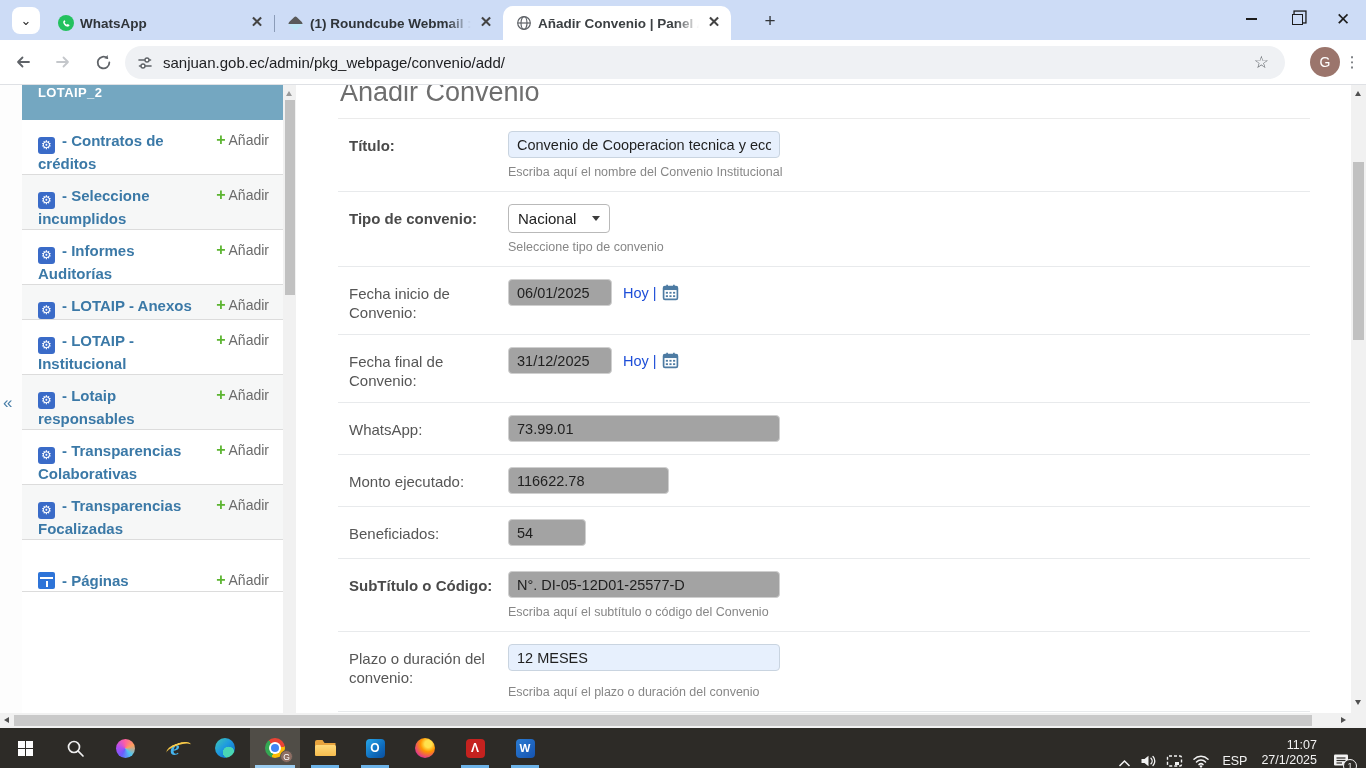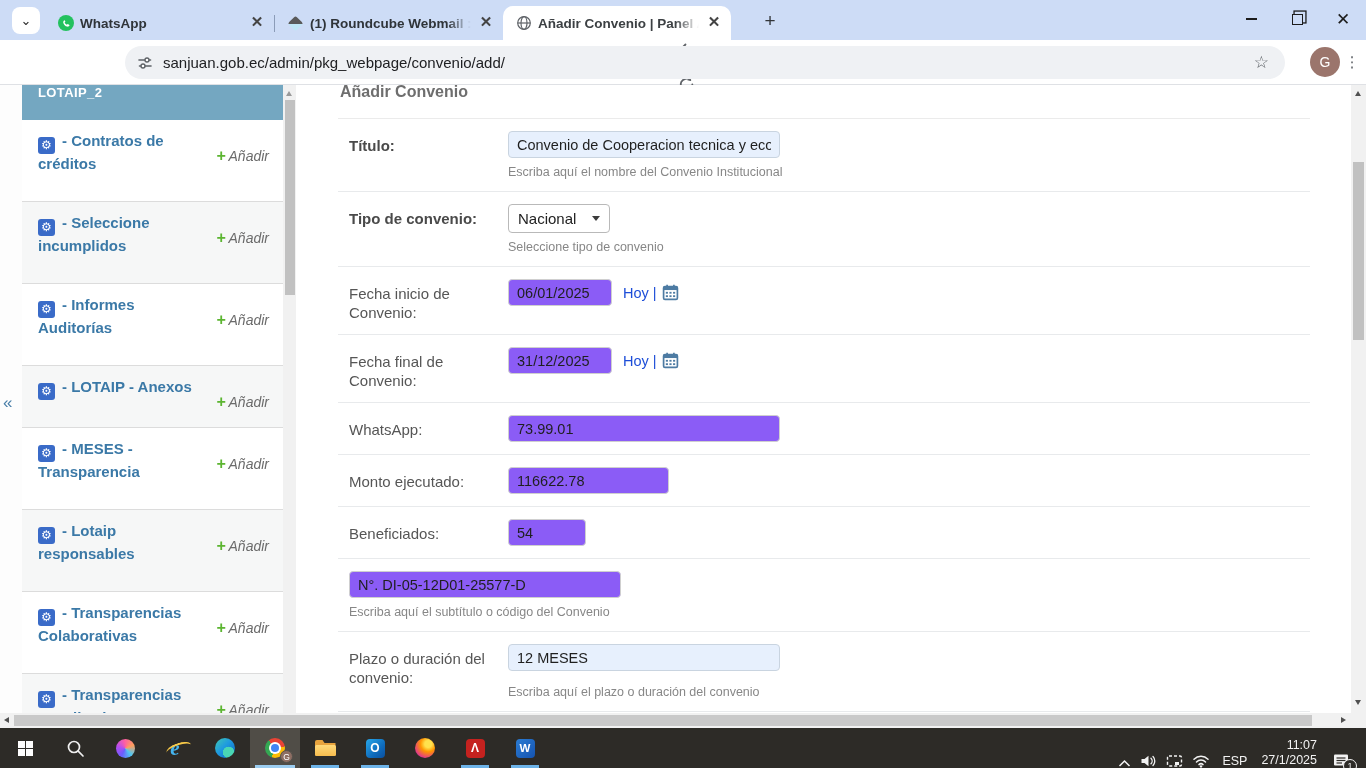--- a/index.html
+++ b/index.html
@@ -33,71 +33,71 @@
   
   .favicon { width:17px; height:17px; flex:0 0 auto; display:inline-flex; align-items:center; justify-content:center; }
   .icon-whatsapp { width:16px; height:16px; border-radius:50%; background:#23c15e; color:#fff; }
   .icon-roundcube { position:relative; }
   .icon-roundcube::after { content:""; width:11px; height:11px; border-radius:2px;
     transform:rotate(45deg); background:linear-gradient(135deg,#5a5a5a 0 55%, #bfe6f5 55%); display:block; }
   .icon-globe svg { display:block; }
 
   
   .toolbar { position:absolute; left:0; top:40px; width:1366px; height:45px; background:#fff;
-    border-bottom:1px solid #dfe1e5; display:flex; align-items:center;flex-direction:column; }
+    border-bottom:1px solid #dfe1e5; display:flex; align-items:center; }
   .navbtn { width:34px; height:34px; display:flex; align-items:center; justify-content:center; margin-left:6px; }
   .omnibox { position:absolute; left:125px; top:6px; width:1160px; height:33px; background:#eff1f4;
     border-radius:17px; display:flex; align-items:center; padding:0 12px; }
   .siteinfo { margin-right:10px; display:flex; }
   .url { font-size:15px; color:#202124; flex:1; }
   .star { font-size:17px; color:#5f6368; margin-right:4px; }
   .avatar { position:absolute; right:26px; top:7px; width:30px; height:30px; border-radius:50%;
     background:#9b756c; color:#fff; font-size:14px; display:flex; align-items:center; justify-content:center; }
   .kebab { position:absolute; right:4px; top:7px; width:20px; height:30px; color:#5f6368;
     font-size:15px; display:flex; align-items:center; justify-content:center; letter-spacing:0; }
 
   
   .page { position:absolute; left:0; top:85px; width:1366px; height:628px; background:#fff; overflow:hidden; }
   .gutter { position:absolute; left:0; top:0; width:22px; height:628px; background:#fdfdfd; }
   .collapse { position:absolute; left:3px; top:308px; color:#4a7fa9; font-size:17px; }
 
   .sidebar { position:absolute; left:22px; top:0; width:261px; height:628px; background:#fff; overflow:hidden; }
   .sb-header { height:35px; background:#74a7c1; color:#fff; font-size:13px; font-weight:bold;
     display:flex; align-items:flex-start; padding-left:16px; letter-spacing:.4px; }
-  .sb-item { position:relative; padding:11px 14px 27px 16px; border-bottom:1px solid #dcdcdc;
+  .sb-item { position:relative; padding:11px 14px 0 16px; border-bottom:1px solid #dcdcdc;
     font-size:15px; line-height:20px; background:#fff; padding-right:84px; }
   .sb-item.alt { background:#f6f7f7; }
   .sb-icon { display:inline-block; vertical-align:-3px; margin-right:7px; }
   .icon-gear { width:17px; height:17px; background:#3a6bc8; border-radius:3px; color:#fff;
     font-size:12px; line-height:17px; text-align:center; }
   .icon-gear::after { content:"⚙"; }
   .icon-pages { width:17px; height:17px; border-radius:2px; background-color:#2e74d8;
     background-image:linear-gradient(#fff,#fff),linear-gradient(#fff,#fff);
     background-size:13px 2px,2px 6px; background-position:2px 5px,7.5px 9px; background-repeat:no-repeat; }
   .sb-label { color:#3b79a7; font-weight:bold; }
-  .sb-add { position:absolute; right:14px; top:26px; font-size:14px; color:#6b6b6b; white-space:nowrap;font-style:italic; }
+  .sb-add { position:absolute; right:14px; top:10px; font-size:14px; color:#6b6b6b; white-space:nowrap; }
   .sb-add .plus { color:#5cb531; font-weight:bold; font-size:16px; margin-right:3px; }
   .sb-gap { height:20px; background:#fff; }
 
   .sb-scroll { position:absolute; left:283px; top:0; width:13px; height:628px; background:#f1f1f1; }
   .sb-scroll .arr-up { position:absolute; left:3px; top:6px; width:0; height:0;
     border-left:3.5px solid transparent; border-right:3.5px solid transparent; border-bottom:5px solid #9a9a9a; }
   .sb-scroll .thumb { position:absolute; left:1.5px; top:15px; width:10px; height:195px; background:#c1c1c1; }
 
   
   .main { position:absolute; left:296px; top:0; width:1055px; height:628px; background:#fff; overflow:hidden; }
-  .page-title { margin:-6px 0 0 44px; font-size:16px; line-height:26px; color:#6e6e6e; font-weight:bold;
+  .page-title { margin:-6px 0 0 44px; font-size:27px; line-height:26px; color:#6e6e6e; font-weight:normal;
     padding-bottom:13px; }
   .title-divider { margin-left:42px; width:972px; height:1px; background:#ebebeb; }
   .frow { display:flex; margin:0 41px 0 42px; padding:12px 0 12px 11px; border-bottom:1px solid #e8eaec; }
   .flabel { width:159px; flex:0 0 auto; font-size:15px; color:#565656; padding-top:5px; line-height:19px; }
   .flabel.bold { font-weight:bold; color:#4a4a4a; }
   .fctl-wrap { flex:1; }
   .fline { display:flex; align-items:center; }
-  .finput { height:27px; border:1px solid #cfcfcf; border-radius:4px; background:#8b5cf6; padding:0 8px;
+  .finput { height:27px; border:1px solid #cfcfcf; border-radius:4px; background:#a3a3a3; padding:0 8px;
     font-size:14.5px; color:#1f1f1f; font-family:"Liberation Sans",sans-serif; outline:none; }
   .finput.autofill { background:#e7f0fd; border-color:#c9d4e0; }
   .helper { margin-top:7px; font-size:12.5px; color:#878787; }
   .selectbox { display:inline-flex; align-items:center; height:29px; border:1px solid #b9b9b9;
     border-radius:4px; padding:0 9px; font-size:15px; color:#222; background:#fff; width:102px; }
   .selectbox .sel-val { flex:1; }
   .sel-chev { width:0; height:0; border-left:4.5px solid transparent; border-right:4.5px solid transparent;
     border-top:5.5px solid #3c3c3c; margin-left:6px; }
   .hoy { margin-left:11px; font-size:14.5px; color:#1d4ed8; white-space:nowrap; }
   .calicon { margin-left:5px; display:inline-flex; color:#4d7ba3; }
@@ -270,21 +270,21 @@
   </div>
 
   <div class="sidebar" id="sidebar">
       <div class="sb-header">
         <span class="sb-htxt">LOTAIP_2</span>
       </div>
       <div class="sb-item"><span class="sb-icon icon-gear"></span><span class="sb-label">- Contratos de créditos</span><span class="sb-add"><span class="plus">+</span>Añadir</span></div>
       <div class="sb-item alt"><span class="sb-icon icon-gear"></span><span class="sb-label">- Seleccione incumplidos</span><span class="sb-add"><span class="plus">+</span>Añadir</span></div>
       <div class="sb-item"><span class="sb-icon icon-gear"></span><span class="sb-label">- Informes Auditorías</span><span class="sb-add"><span class="plus">+</span>Añadir</span></div>
       <div class="sb-item alt"><span class="sb-icon icon-gear"></span><span class="sb-label">- LOTAIP - Anexos</span><span class="sb-add"><span class="plus">+</span>Añadir</span></div>
-      <div class="sb-item"><span class="sb-icon icon-gear"></span><span class="sb-label">- MESES - Transparencia</span><span class="sb-add"><span class="plus">+</span>Añadir</span></div>
+      <div class="sb-item"><span class="sb-icon icon-gear"></span><span class="sb-label">- LOTAIP - Institucional</span><span class="sb-add"><span class="plus">+</span>Añadir</span></div>
       <div class="sb-item alt"><span class="sb-icon icon-gear"></span><span class="sb-label">- Lotaip responsables</span><span class="sb-add"><span class="plus">+</span>Añadir</span></div>
       <div class="sb-item"><span class="sb-icon icon-gear"></span><span class="sb-label">- Transparencias Colaborativas</span><span class="sb-add"><span class="plus">+</span>Añadir</span></div>
       <div class="sb-item alt"><span class="sb-icon icon-gear"></span><span class="sb-label">- Transparencias Focalizadas</span><span class="sb-add"><span class="plus">+</span>Añadir</span></div>
       <div class="sb-gap"></div>
       <div class="sb-item"><span class="sb-icon icon-pages"></span><span class="sb-label">- Páginas</span><span class="sb-add"><span class="plus">+</span>Añadir</span></div>
     </div>
 
   <div class="sb-scroll">
     <div class="arr-up"></div>
     <div class="thumb"></div>
@@ -383,20 +383,21 @@
         </div>
         <div class="frow" data-field="beneficiados">
           <div class="flabel">Beneficiados:</div>
           <div class="fctl-wrap">
             <div class="fline">
               <input class="finput" readonly="" value="54" style="">
             </div>
           </div>
         </div>
         <div class="frow" data-field="subtitulo">
+          <div class="flabel bold">SubTítulo o Código:</div>
           <div class="fctl-wrap">
             <div class="fline">
               <input class="finput" readonly="" value="N°. DI-05-12D01-25577-D" style="">
             </div>
             <div class="helper">Escriba aquí el subtítulo o código del Convenio</div>
           </div>
         </div>
         <div class="frow" data-field="plazo">
           <div class="flabel">Plazo o duración del convenio:</div>
           <div class="fctl-wrap">

